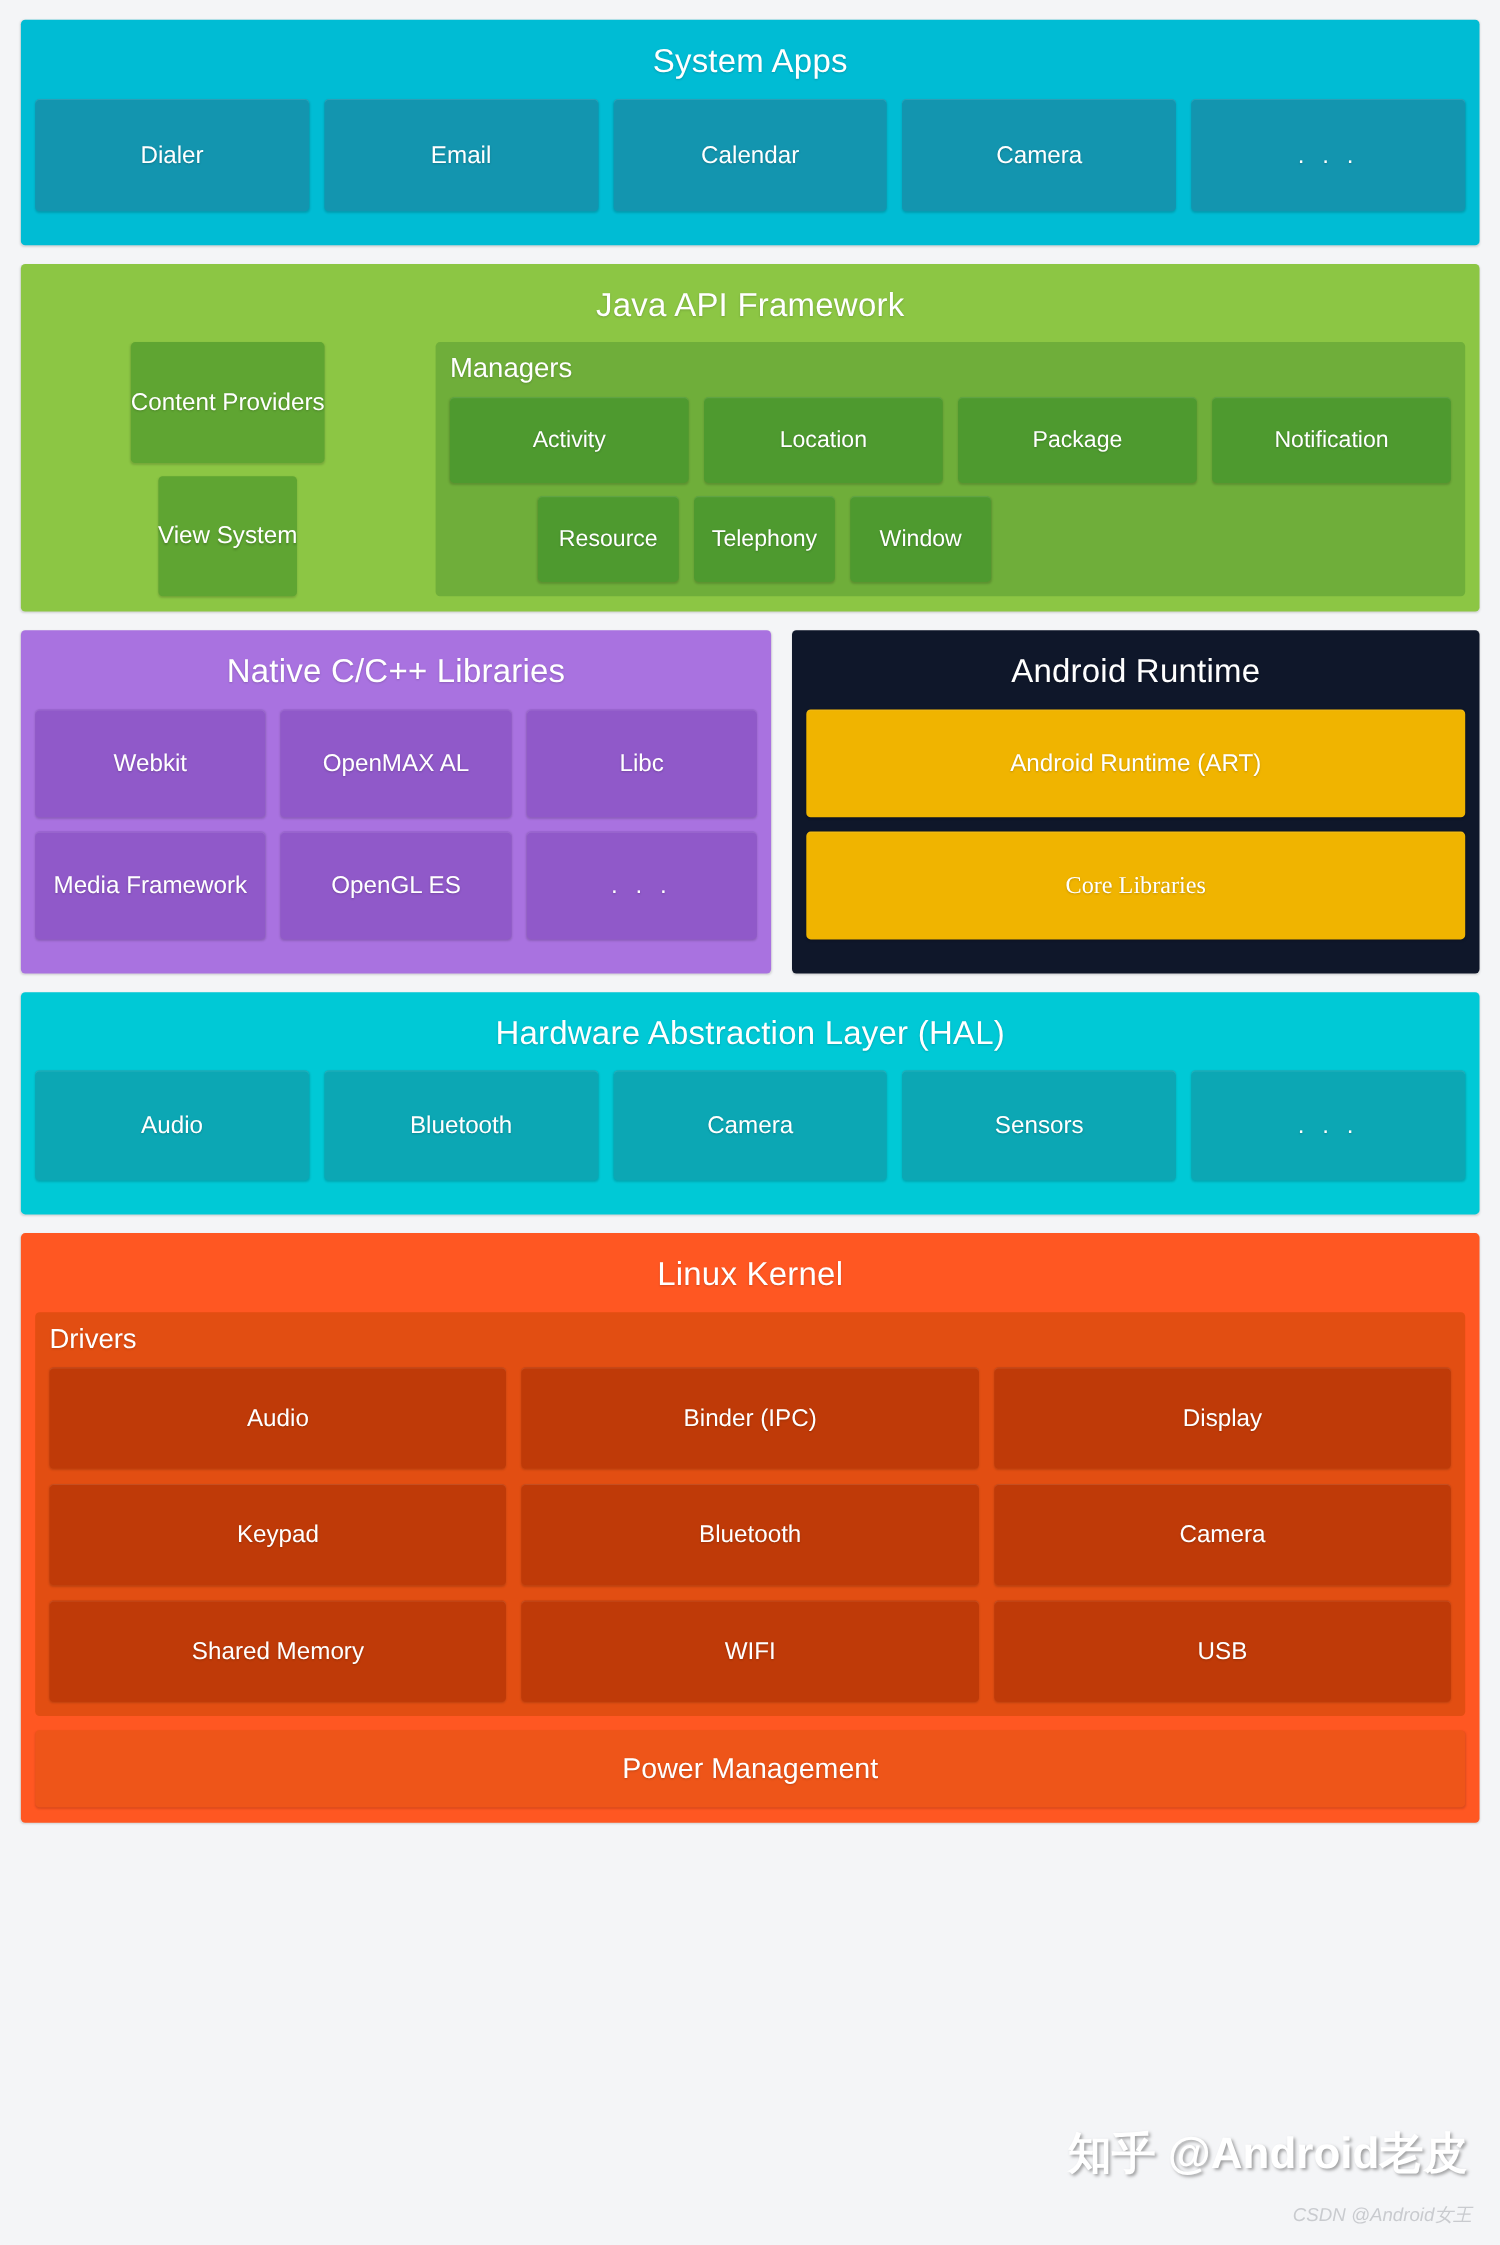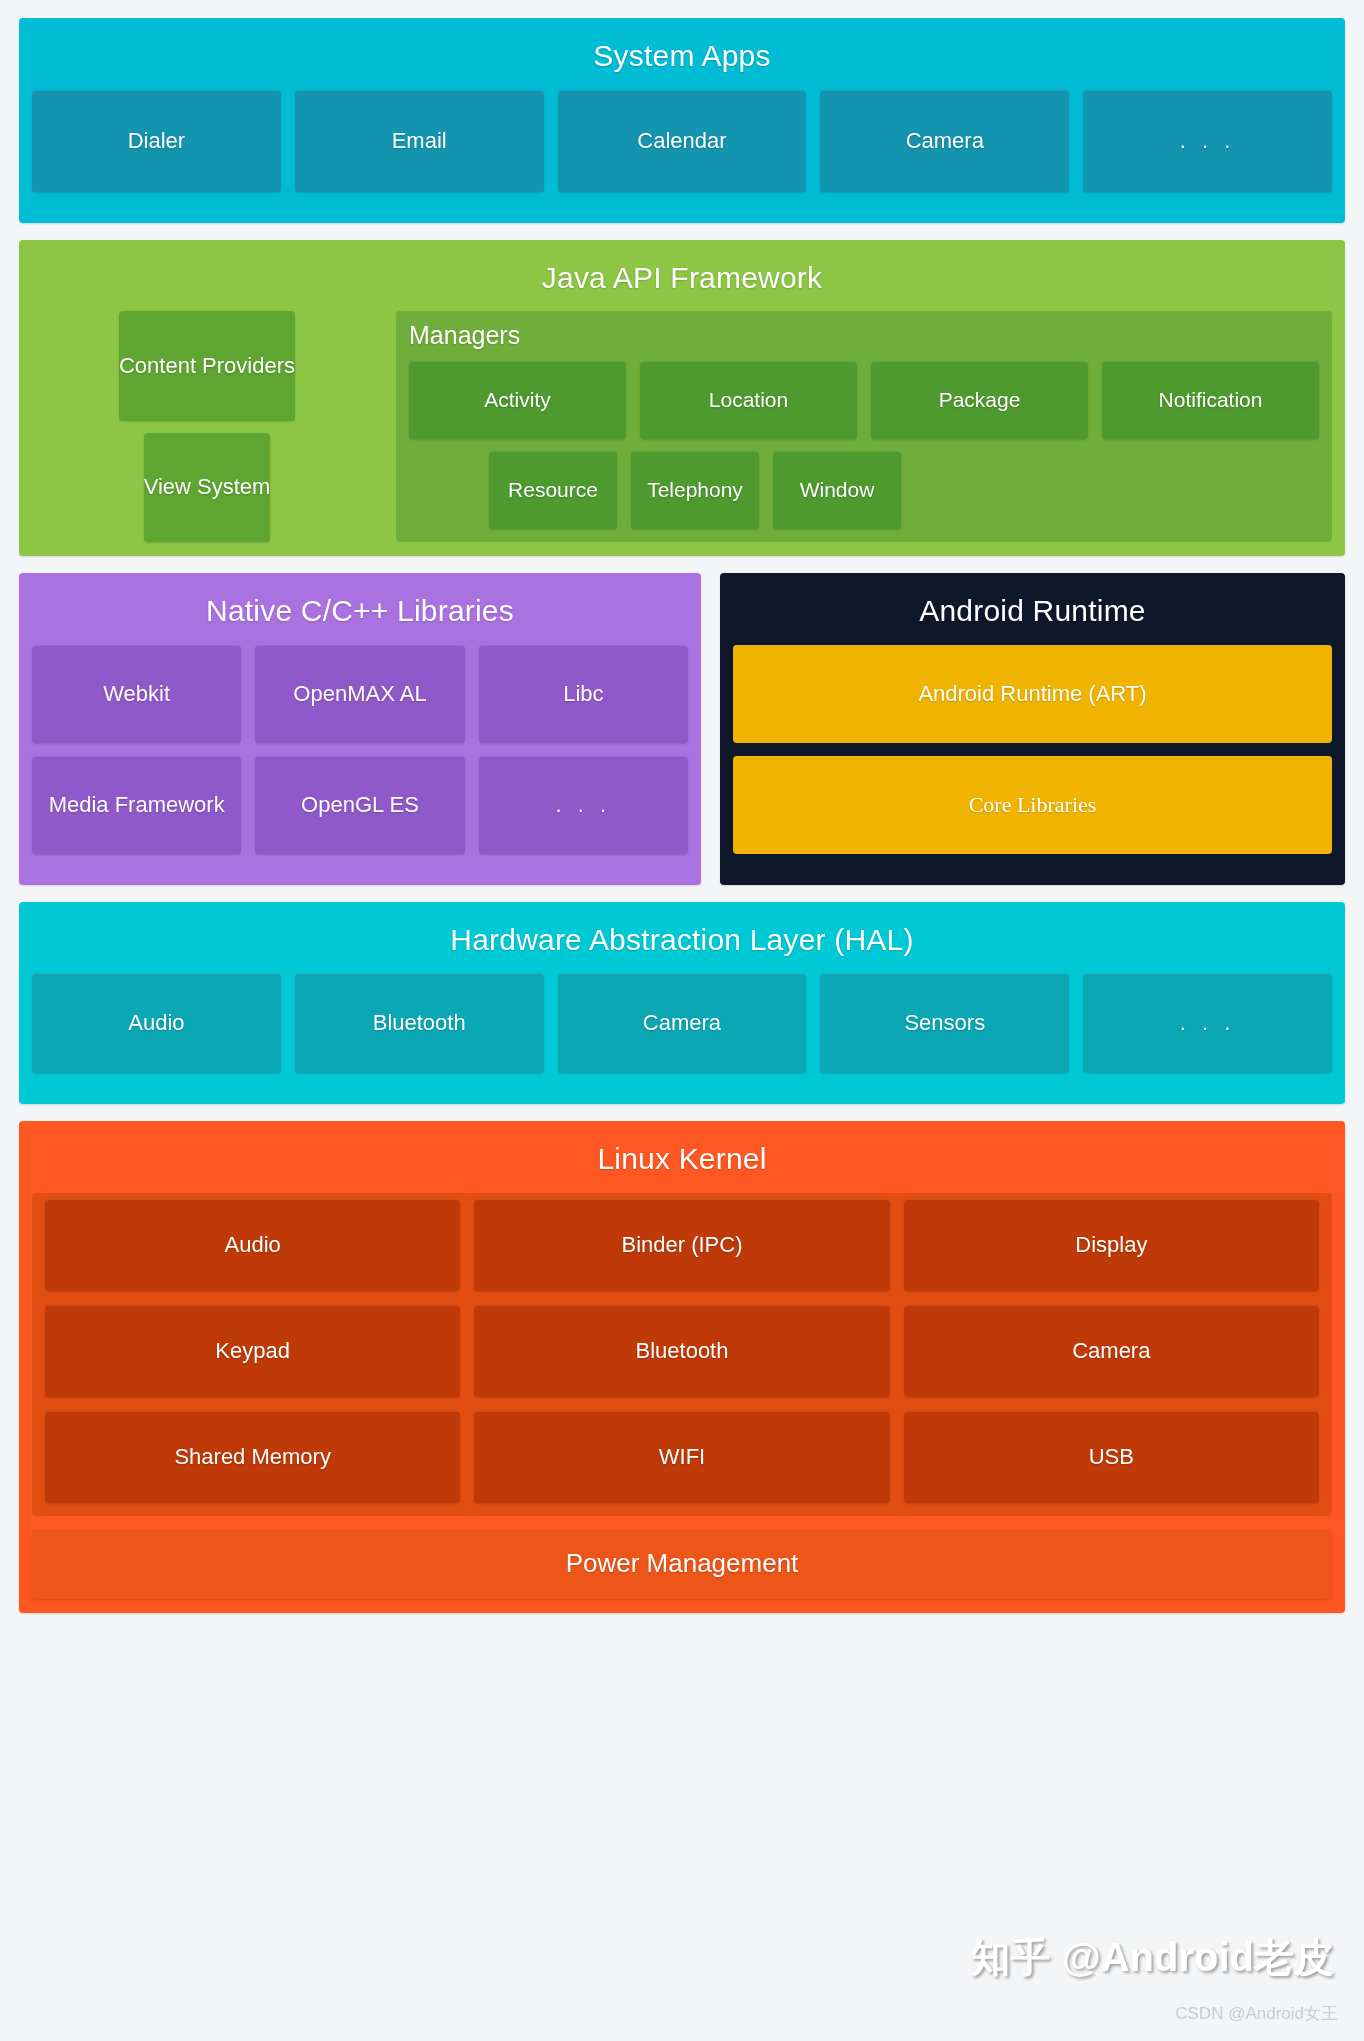--- a/index.html
+++ b/index.html
@@ -107,20 +107,21 @@
   .wm-zhihu {
     position: absolute; right: 30px; bottom: 56px;
     color: #ffffff; font-size: 40px; font-weight: bold;
     text-shadow: 2px 2px 3px rgba(0,0,0,.35);
     pointer-events: none;
   }
   .wm-csdn {
     position: absolute; right: 26px; bottom: 16px;
     color: #c9cbcf; font-size: 17px;
     pointer-events: none;
+    font-style: italic;
   }
 </style>
 </head>
 <body>
 
 <div id="stack">
 
   <section class="layer sys">
     <div class="layer-title">System Apps</div>
     <div class="tile-row">
@@ -189,20 +190,21 @@
       <div class="tile">Bluetooth</div>
       <div class="tile">Camera</div>
       <div class="tile">Sensors</div>
       <div class="tile dots">. . .</div>
     </div>
   </section>
 
   <section class="layer kernel">
     <div class="layer-title">Linux Kernel</div>
     <div class="drivers">
+      <div class="sub-title">Drivers</div>
       <div class="tile-row">
         <div class="tile">Audio</div>
         <div class="tile">Binder (IPC)</div>
         <div class="tile">Display</div>
       </div>
       <div class="tile-row">
         <div class="tile">Keypad</div>
         <div class="tile">Bluetooth</div>
         <div class="tile">Camera</div>
       </div>

